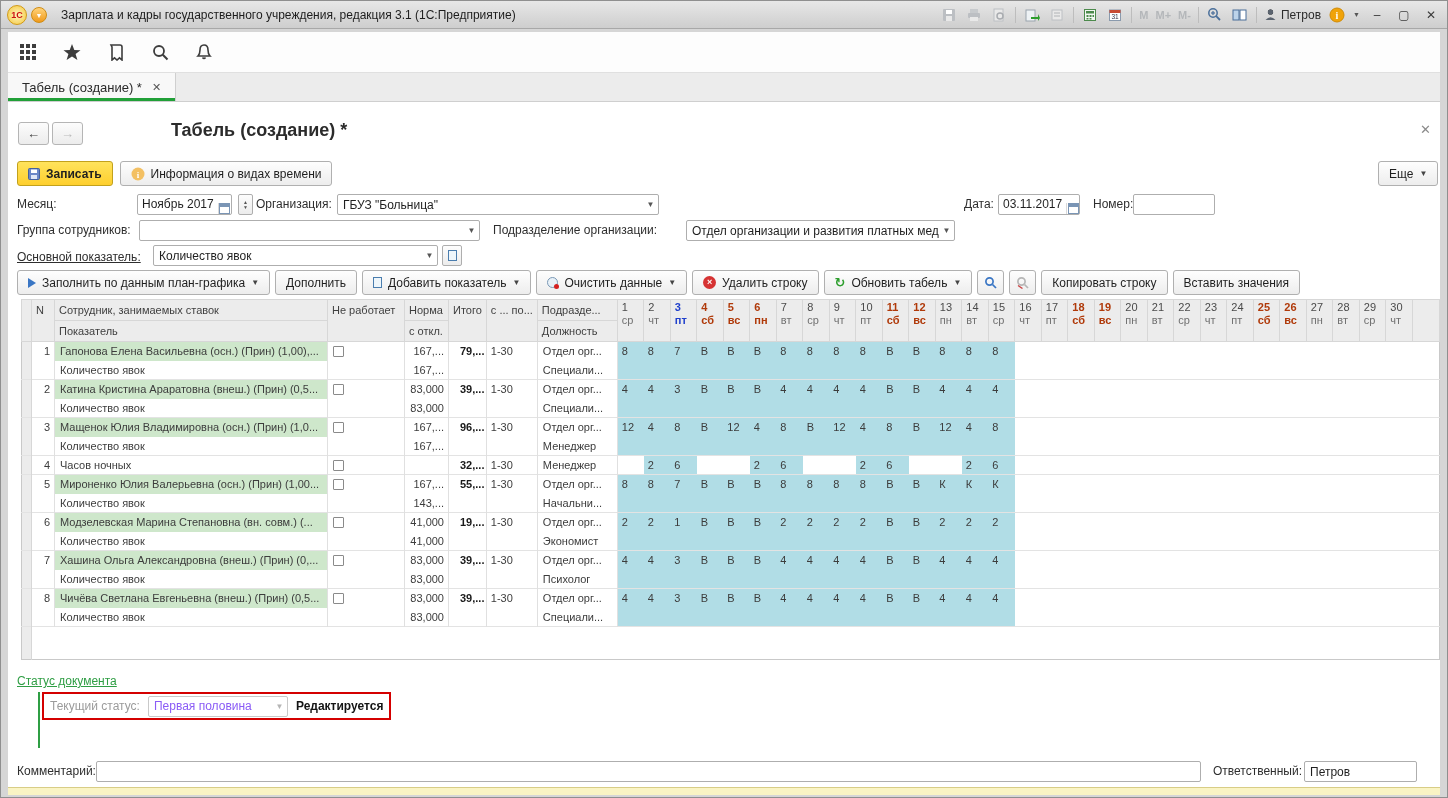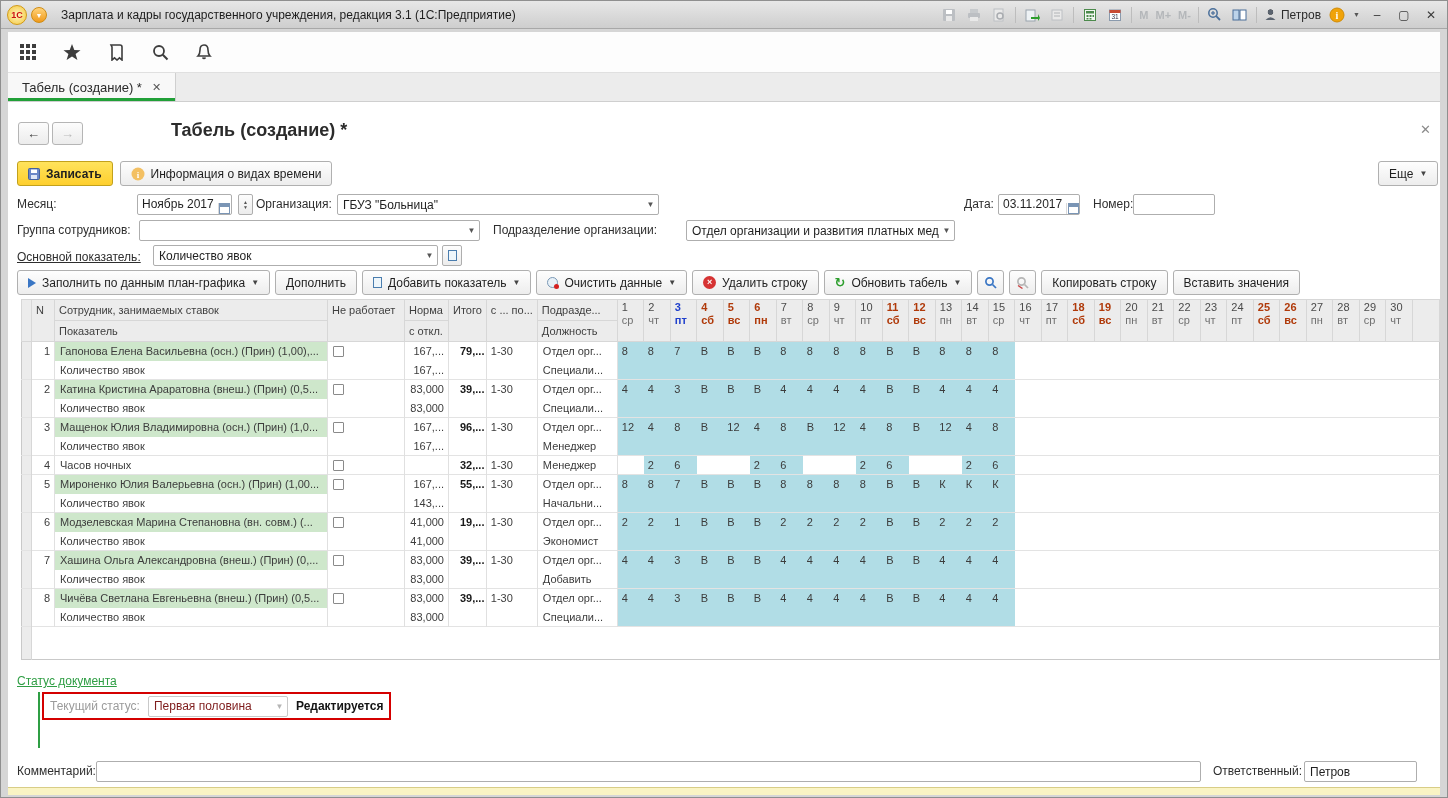--- a/index.html
+++ b/index.html
@@ -60,21 +60,21 @@
   .btn.save { background:linear-gradient(#ffe35c,#fecf2e); border-color:#c2a11c; font-weight:bold; }
   .dd-arrow { font-size:8px; color:#444; }
 
   .tinput { border:1px solid #aeaeae; border-radius:2px; height:21px; font-size:12px;
     padding:0 5px; font-family:inherit; color:#1f1f1f; background:#fff; }
   .combo { display:flex; align-items:center; border:1px solid #aeaeae; border-radius:2px;
     background:#fff; height:21px; font-size:12px; padding-left:5px; color:#1f1f1f; }
   .combo .cv { flex:1; overflow:hidden; white-space:nowrap; }
   .combo .dd { width:15px; text-align:center; font-size:8px; color:#555; }
   .combo.disabled { border-color:#c9c9c9; }
-  .combo.disabled .cv { color:#7f1d1d; }
+  .combo.disabled .cv { color:#8b5cf6; }
   .inbox { display:flex; align-items:flex-end; border:1px solid #aeaeae; border-radius:2px; background:#fff; height:21px; }
   .inbox .tx { font-size:12px; color:#1f1f1f; padding:0 4px; line-height:19px; flex:1; white-space:nowrap; }
   .calbtn { width:18px; border-left:1px solid #d9d9d9; display:flex; align-items:center; justify-content:center; }
   .ic-cal { width:11px; height:11px; border:1px solid #7a95b5; background:#fff; position:relative; display:inline-block; }
   .ic-cal::before { content:""; position:absolute; top:0; left:0; right:0; height:3px; background:#7a95b5; }
   .spinner { width:15px; height:21px; border:1px solid #aeaeae; border-radius:2px; margin-left:3px;
     background:linear-gradient(#fdfdfd,#ececec); display:flex; flex-direction:column; align-items:center; justify-content:center; }
   .spinner span { font-size:5px; line-height:5px; color:#555; }
   .openbtn { width:20px; height:21px; border:1px solid #aeaeae; border-radius:2px;
     background:linear-gradient(#fdfdfd,#ececec); display:flex; align-items:center; justify-content:center; }
@@ -908,21 +908,21 @@
                 <td class="day" rowspan="2"></td>
                 <td class="day" rowspan="2"></td>
                 <td class="day" rowspan="2"></td>
                 <td class="day" rowspan="2"></td>
                 <td class="day" rowspan="2"></td>
                 <td rowspan="2"></td>
               </tr>
               <tr>
                 <td class="ind vline">Количество явок</td>
                 <td class="norm vline">83,000</td>
-                <td class="dept vline">Добавить</td>
+                <td class="dept vline">Психолог</td>
               </tr>
               <tr class="rstart">
                 <td class="gut" rowspan="2"></td>
                 <td class="ncell vline" rowspan="2">8</td>
                 <td class="name vline green">Чичёва Светлана Евгеньевна (внеш.) (Прин) (0,5...</td>
                 <td class="vline" rowspan="2">
                   <div class="cbx"></div>
                 </td>
                 <td class="norm vline">83,000</td>
                 <td class="tot vline" rowspan="2">39,...</td>

